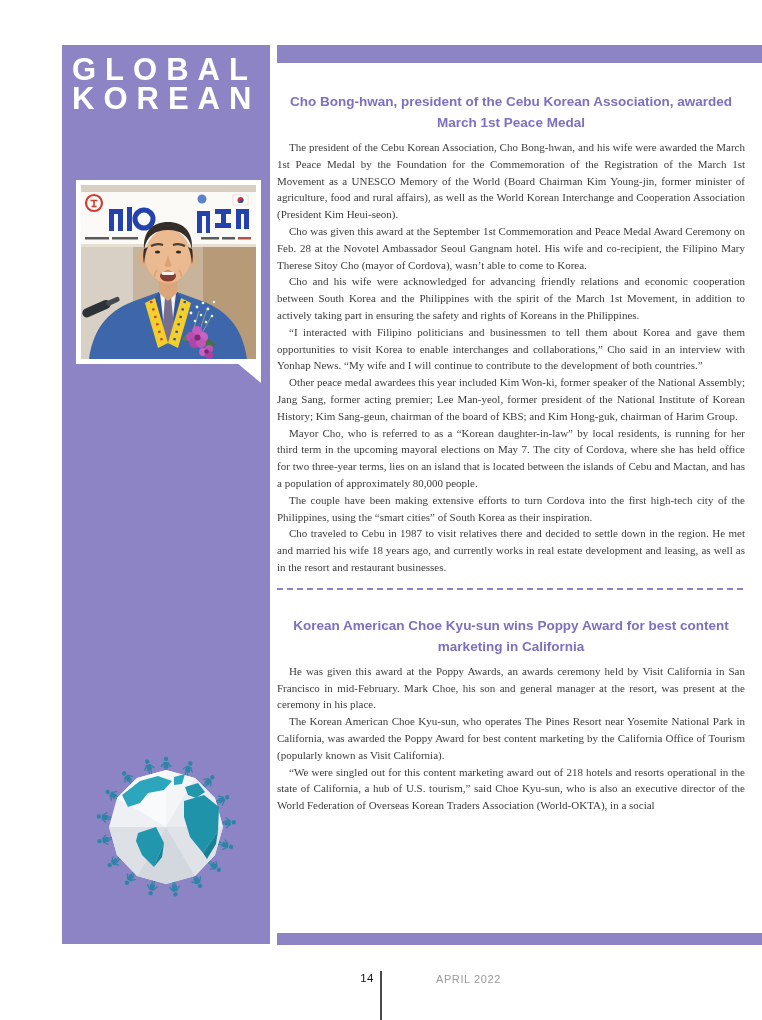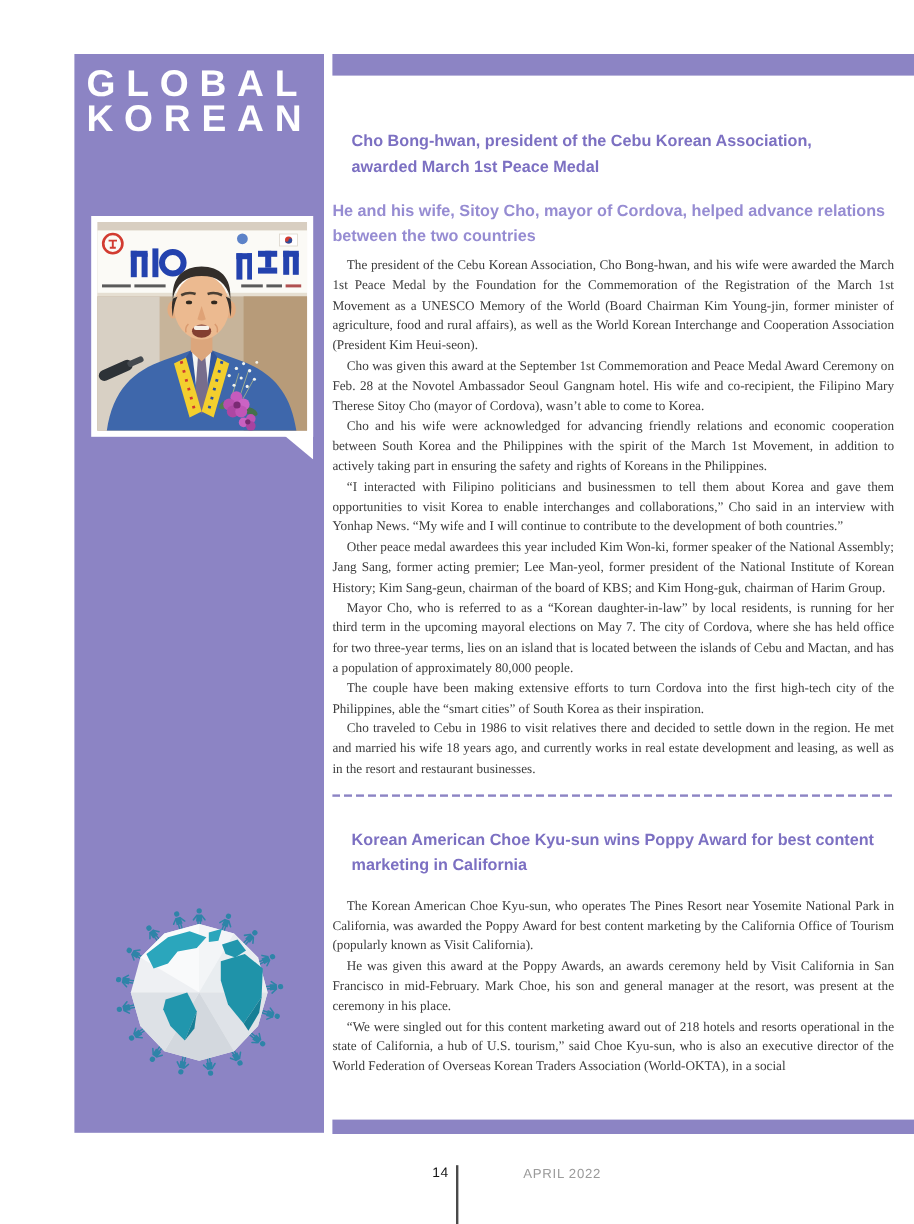--- a/index.html
+++ b/index.html
@@ -20,21 +20,21 @@
 
   .photo-frame{position:absolute;left:14px;top:135px;width:175px;height:174px;background:#ffffff;padding:5px;}
   .photo-frame svg.photo{display:block;width:175px;height:174px;}
   .bubble-tail{position:absolute;right:0;top:100%;margin-top:-1px;display:block;}
 
   .globe{position:absolute;left:20px;top:698px;width:168px;height:170px;}
   .globe svg{display:block;width:168px;height:170px;}
 
   
   .content{position:absolute;left:277px;top:91px;width:468px;}
-  .article-title{margin:16px;font-size:13.5px;line-height:21px;font-weight:700;color:#7C70C2;}
+  .article-title{margin:0;font-size:13.5px;line-height:21px;font-weight:700;color:#7C70C2;text-align:center;}
   .article-subtitle{margin:0;font-size:13.5px;line-height:21px;font-weight:700;color:#968CD2;}
   .body{margin:6px 0 0;font-size:11px;line-height:16.8px;color:#3C3C3C;text-align:justify;font-family:Liberation Serif, serif;}
   .body p{margin:0;text-indent:12px;}
   .divider{height:2px;margin:12px 0 25px;
     background:repeating-linear-gradient(90deg,#8C84C4 0,#8C84C4 6px,transparent 6px,transparent 10px);}
 
   
   .footer-pagenum{position:absolute;left:330px;top:972px;width:44px;text-align:right;
     font-size:11.5px;font-weight:400;color:#141414;letter-spacing:.5px;}
   .footer-rule{position:absolute;left:380px;top:971px;width:1.5px;height:49px;background:#4a4a4a;}
@@ -217,40 +217,39 @@
         <polygon points="121,110 136,88 134,101 125,116" fill="#177f96"></polygon>
         <polygon points="56,90 74,84 82,100 72,124 60,112 54,98" fill="#2196ad"></polygon>
         <polygon points="72,124 82,100 80,114" fill="#177f96"></polygon>
       </svg>
     </div>
   </aside>
 
   <main class="content">
     <article>
       <h2 class="article-title">Cho Bong-hwan, president of the Cebu Korean Association, awarded March 1st Peace Medal</h2>
-      <h3 class="article-subtitle">He and his wife, Sitoy Cho, mayor of Cordova, helped advance relations between the two countries</h3>
       <div class="body">
         <p>The president of the Cebu Korean Association, Cho Bong-hwan, and his wife were awarded the March 1st Peace Medal by the Foundation for the Commemoration of the Registration of the March 1st Movement as a UNESCO Memory of the World (Board Chairman Kim Young-jin, former minister of agriculture, food and rural affairs), as well as the World Korean Interchange and Cooperation Association (President Kim Heui-seon).</p>
         <p>Cho was given this award at the September 1st Commemoration and Peace Medal Award Ceremony on Feb. 28 at the Novotel Ambassador Seoul Gangnam hotel. His wife and co-recipient, the Filipino Mary Therese Sitoy Cho (mayor of Cordova), wasn’t able to come to Korea.</p>
         <p>Cho and his wife were acknowledged for advancing friendly relations and economic cooperation between South Korea and the Philippines with the spirit of the March 1st Movement, in addition to actively taking part in ensuring the safety and rights of Koreans in the Philippines.</p>
         <p>“I interacted with Filipino politicians and businessmen to tell them about Korea and gave them opportunities to visit Korea to enable interchanges and collaborations,” Cho said in an interview with Yonhap News. “My wife and I will continue to contribute to the development of both countries.”</p>
         <p>Other peace medal awardees this year included Kim Won-ki, former speaker of the National Assembly; Jang Sang, former acting premier; Lee Man-yeol, former president of the National Institute of Korean History; Kim Sang-geun, chairman of the board of KBS; and Kim Hong-guk, chairman of Harim Group.</p>
         <p>Mayor Cho, who is referred to as a “Korean daughter-in-law” by local residents, is running for her third term in the upcoming mayoral elections on May 7. The city of Cordova, where she has held office for two three-year terms, lies on an island that is located between the islands of Cebu and Mactan, and has a population of approximately 80,000 people.</p>
-        <p>The couple have been making extensive efforts to turn Cordova into the first high-tech city of the Philippines, able the “smart cities” of South Korea as their inspiration.</p>
-        <p>Cho traveled to Cebu in 1986 to visit relatives there and decided to settle down in the region. He met and married his wife 18 years ago, and currently works in real estate development and leasing, as well as in the resort and restaurant businesses.</p>
+        <p>The couple have been making extensive efforts to turn Cordova into the first high-tech city of the Philippines, using the “smart cities” of South Korea as their inspiration.</p>
+        <p>Cho traveled to Cebu in 1987 to visit relatives there and decided to settle down in the region. He met and married his wife 18 years ago, and currently works in real estate development and leasing, as well as in the resort and restaurant businesses.</p>
       </div>
     </article>
 
     <div class="divider"></div>
 
     <article>
       <h2 class="article-title">Korean American Choe Kyu-sun wins Poppy Award for best content marketing in California</h2>
       <div class="body">
+        <p>He was given this award at the Poppy Awards, an awards ceremony held by Visit California in San Francisco in mid-February. Mark Choe, his son and general manager at the resort, was present at the ceremony in his place.</p>
         <p>The Korean American Choe Kyu-sun, who operates The Pines Resort near Yosemite National Park in California, was awarded the Poppy Award for best content marketing by the California Office of Tourism (popularly known as Visit California).</p>
-        <p>He was given this award at the Poppy Awards, an awards ceremony held by Visit California in San Francisco in mid-February. Mark Choe, his son and general manager at the resort, was present at the ceremony in his place.</p>
         <p>“We were singled out for this content marketing award out of 218 hotels and resorts operational in the state of California, a hub of U.S. tourism,” said Choe Kyu-sun, who is also an executive director of the World Federation of Overseas Korean Traders Association (World-OKTA), in a social</p>
       </div>
     </article>
   </main>
 
   <div class="bottom-bar"></div>
 
   <div class="footer-pagenum">14</div>
   <div class="footer-rule"></div>
   <div class="footer-issue">APRIL 2022</div>

